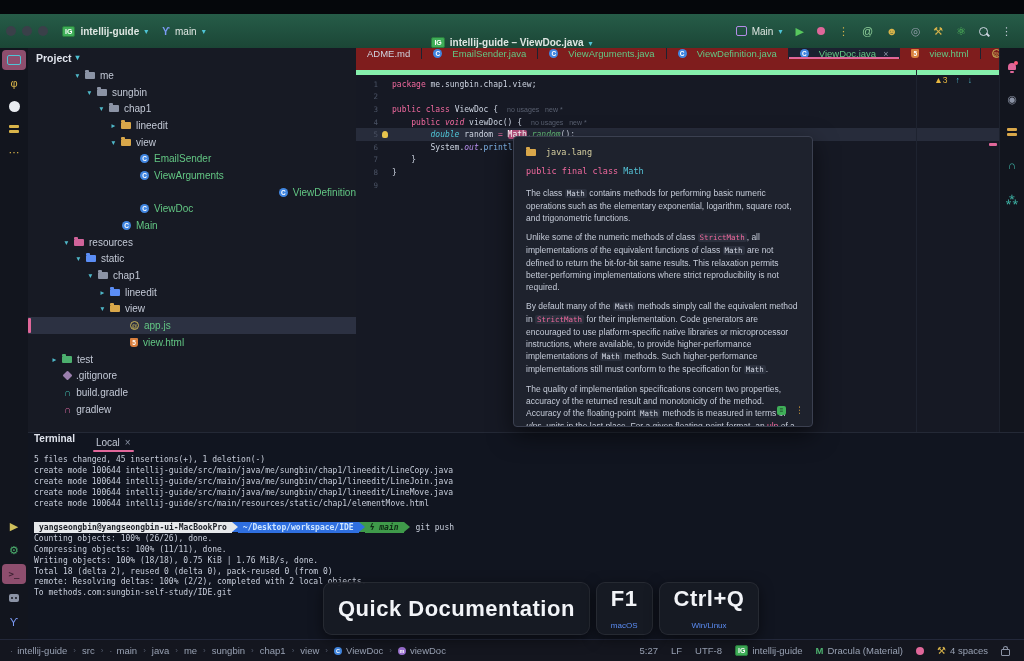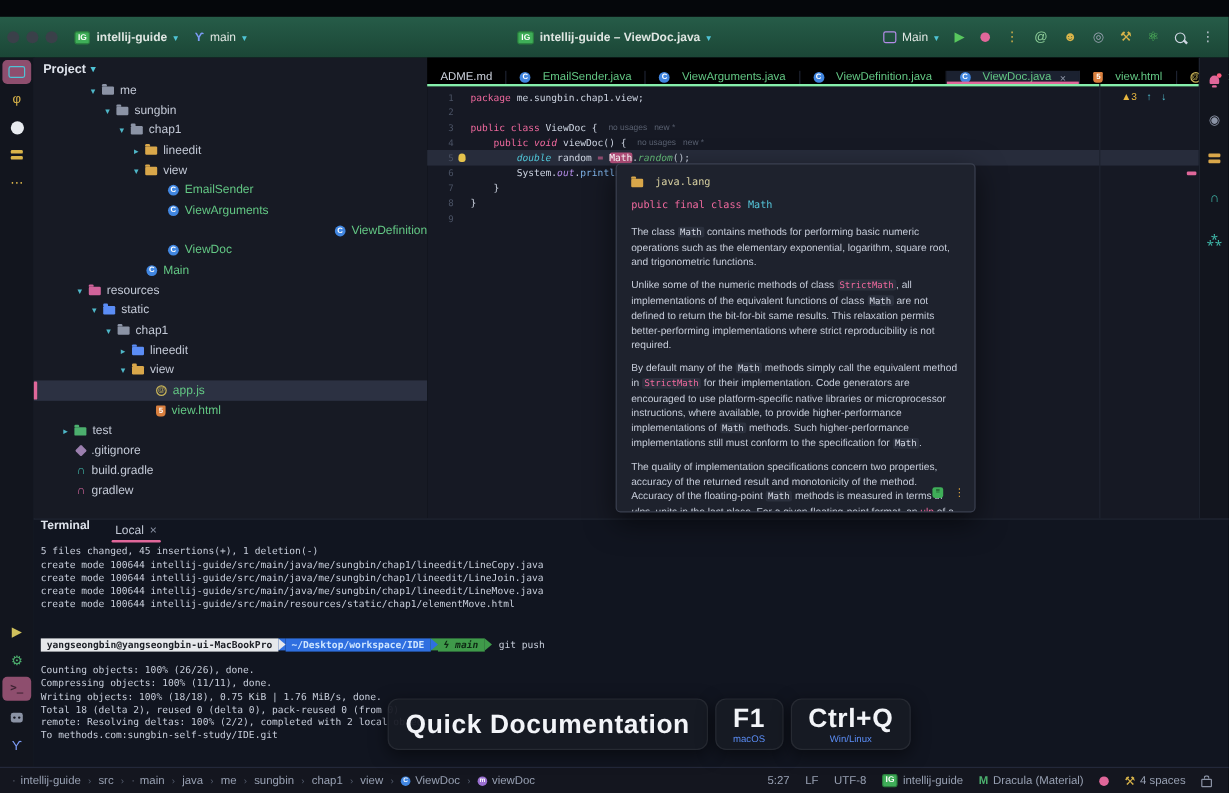--- a/index.html
+++ b/index.html
@@ -7,21 +7,21 @@
        font-family:"Liberation Sans",sans-serif;-webkit-font-smoothing:antialiased}
   .abs{position:absolute}
   
   #titlebar{left:0;top:14px;width:1024px;height:34px;
     background:linear-gradient(180deg,#265c48,#1b4636);display:flex;align-items:center;color:#dfe6e2;font-size:10px}
   .traffic{width:10px;height:10px;border-radius:50%;background:#3a4049;margin-left:6px}
   .tb-group{display:flex;align-items:center;gap:5px;margin-left:14px}
   .ig-badge{background:#3fae58;color:#fff;font-weight:bold;font-size:7px;border-radius:2px;padding:1px 2px;border:1px solid #2a7d3e}
   .chev{color:#4fc4d6;font-size:8px}
   .branch-ic{color:#7c9bf5;font-weight:bold;font-size:10px}
-  #tb-center{position:absolute;left:0;right:0;top:0;height:34px;display:flex;align-items:center;justify-content:center;gap:5px;pointer-events:none}
+  #tb-center{position:absolute;left:0;right:0;top:0;height:34px;display:flex;align-items:flex-end;justify-content:center;gap:5px;pointer-events:none}
   #tb-right{margin-left:auto;display:flex;align-items:center;gap:13px;padding-right:12px}
   .tb-ic{font-size:11px;line-height:1}
   .runbox{width:9px;height:8px;border:1.5px solid #b48ce8;border-radius:2px}
   .bug{width:8px;height:8px;border-radius:50%;background:#e0679a}
   .mag{width:7px;height:7px;border:1.5px solid #cfd6e2;border-radius:50%;position:relative}
   .mag::after{content:"";position:absolute;left:6px;top:6px;width:4px;height:1.5px;background:#cfd6e2;transform:rotate(45deg)}
   
   #left-strip{left:0;top:48px;width:28px;height:592px;background:#12151e;border-right:1px solid #1d222e;display:flex;flex-direction:column;align-items:center}
   #left-bottom{margin-top:auto;display:flex;flex-direction:column;align-items:center;padding-bottom:6px}
   #right-strip{right:0;top:48px;width:24px;height:384px;background:#12151e;border-left:1px solid #1d222e;display:flex;flex-direction:column;align-items:center;gap:9px;padding-top:6px}
@@ -47,21 +47,21 @@
   .ic{flex:none;margin-right:5px}
   .ic-folder{width:10px;height:7px;background:var(--c);border-radius:1px;position:relative}
   .ic-folder::before{content:"";position:absolute;top:-2px;left:0;width:4px;height:2px;background:var(--c);border-radius:1px 1px 0 0}
   .ic-class{width:9px;height:9px;border-radius:50%;background:#4186e0;color:#fff;font-size:6.5px;line-height:9px;text-align:center;font-weight:bold}
   .ic-js{width:9px;height:9px;border-radius:50%;border:1px solid #c9b458;color:#c9b458;font-size:6px;line-height:8px;text-align:center;box-sizing:border-box}
   .ic-html{width:8px;height:9px;background:#d97f3e;color:#fff;font-size:6.5px;line-height:9px;text-align:center;font-weight:bold;border-radius:1px 1px 3px 3px}
   .ic-git{width:7px;height:7px;background:#9b7fae;transform:rotate(45deg);border-radius:1px}
   .ic-gradle{font-size:10px;font-weight:bold;color:var(--c);line-height:7px}
   
   #editor{left:356px;top:48px;width:644px;height:384px;background:#161924}
-  #tabbar{height:22px;background:#000000;border-bottom:2px solid #86efac;display:flex;align-items:flex-end}
+  #tabbar{height:22px;background:#7f1d1d;border-bottom:5px solid #86efac;display:flex;align-items:flex-start}
   .tab{display:flex;align-items:center;gap:5px;padding:0 11px;font-size:9.5px;color:#63c784;border-right:1px solid #1d2230;position:relative}
   .tab.plain{color:#cfd4df}
   .tab.active{background:#1b2130}
   .tab.active::after{content:"";position:absolute;left:0;right:0;bottom:0;height:2px;background:#e0679a}
   .tab .close{color:#8b93a5;font-size:9px;margin-left:2px}
   #code{position:relative;padding-top:3px;font-family:"DejaVu Sans Mono",monospace;font-size:8px}
   .cline{height:12.6px;display:flex;align-items:center;white-space:pre}
   .cline.cur{background:#272c3b}
   .lnum{width:22px;text-align:right;color:#4a5264;font-size:7.5px;flex:none}
   .bulbslot{width:14px;flex:none;display:flex;justify-content:center}
@@ -89,21 +89,21 @@
   .it{font-style:italic}
   #popup-corner{position:absolute;right:8px;bottom:10px;display:flex;gap:9px;align-items:center}
   .mini-green{width:9px;height:9px;border-radius:2px;background:#3fae58;color:#14331d;font-size:6px;line-height:9px;text-align:center;font-weight:bold}
   
   #terminal{left:28px;top:432px;width:996px;height:208px;background:#111520;border-top:1px solid #242936;overflow:hidden}
   #term-header{height:19px;display:flex;gap:18px;padding-left:6px;font-size:10px;color:#dfe3ec}
   #term-tab{position:relative;color:#c3c9d6;display:flex;gap:5px;align-items:center;height:100%;padding:0 3px}
   #term-tab::after{content:"";position:absolute;left:0;right:0;bottom:0;height:2px;background:#e0679a;border-radius:1px}
   #term-body{padding:3px 0 0 6px;font-family:"DejaVu Sans Mono",monospace;font-size:8px;color:#c8cedb}
   .tline{height:10.9px;white-space:pre}
-  .pline{display:flex;align-items:center;height:13.5px;margin:10px 0;font-size:8px}
+  .pline{display:flex;align-items:center;height:13.5px;margin:0 0;font-size:8px}
   .seg{padding:0 5px;height:11px;line-height:11px;white-space:pre}
   .s1{background:#e6e8eb;color:#1a1d24;font-weight:bold}
   .s2{background:#2f6fe0;color:#cfe6ff;font-weight:bold}
   .s3{background:#3f9a4a;color:#0e2a14;font-weight:bold;font-style:italic}
   .arrow{width:0;height:0;border-top:5.5px solid transparent;border-bottom:5.5px solid transparent;border-left:6px solid var(--c);background:var(--b)}
   
   #statusbar{left:0;bottom:0;width:1024px;height:21px;background:#14161f;border-top:1px solid #23283a;display:flex;align-items:center;font-size:9.5px;color:#98a1b3}
   #crumbs{display:flex;align-items:center;gap:6px;padding-left:10px}
   .crumb{display:flex;align-items:center;gap:4px}
   .csep{color:#525a6b;font-size:8px}
@@ -111,21 +111,21 @@
   #status-right{margin-left:auto;display:flex;align-items:center;gap:13px;padding-right:14px}
   .sr-item{display:flex;align-items:center;gap:4px}
   .accent-dot{width:8px;height:8px;border-radius:50%;background:#e0679a}
   .lock{width:7px;height:5px;border:1px solid #8b93a5;border-radius:1px;position:relative;margin-top:3px}
   .lock::before{content:"";position:absolute;left:1px;top:-4px;width:3px;height:3px;border:1px solid #8b93a5;border-bottom:none;border-radius:3px 3px 0 0}
   
   #overlay{left:323px;top:582px;display:flex;gap:6px;z-index:60;align-items:stretch}
   .kbox{background:rgba(23,26,36,.95);border:1px solid rgba(255,255,255,.07);border-radius:9px;box-shadow:0 4px 14px rgba(0,0,0,.5);
         display:flex;flex-direction:column;align-items:center;justify-content:center;padding:4px 14px}
   .kbox .big{color:#f2f4f8;font-weight:bold;font-size:22px;line-height:24px;letter-spacing:.5px}
-  .kbox .sub{color:#5b8df5;font-size:8px;margin-top:0px}
+  .kbox .sub{color:#5b8df5;font-size:8px;margin-top:10px}
 </style>
 </head>
 <body>
 
 <div id="titlebar" class="abs">
   <span class="traffic"></span>
   <span class="traffic"></span>
   <span class="traffic"></span>
   <div class="tb-group">
     <span class="ig-badge">IG</span>

